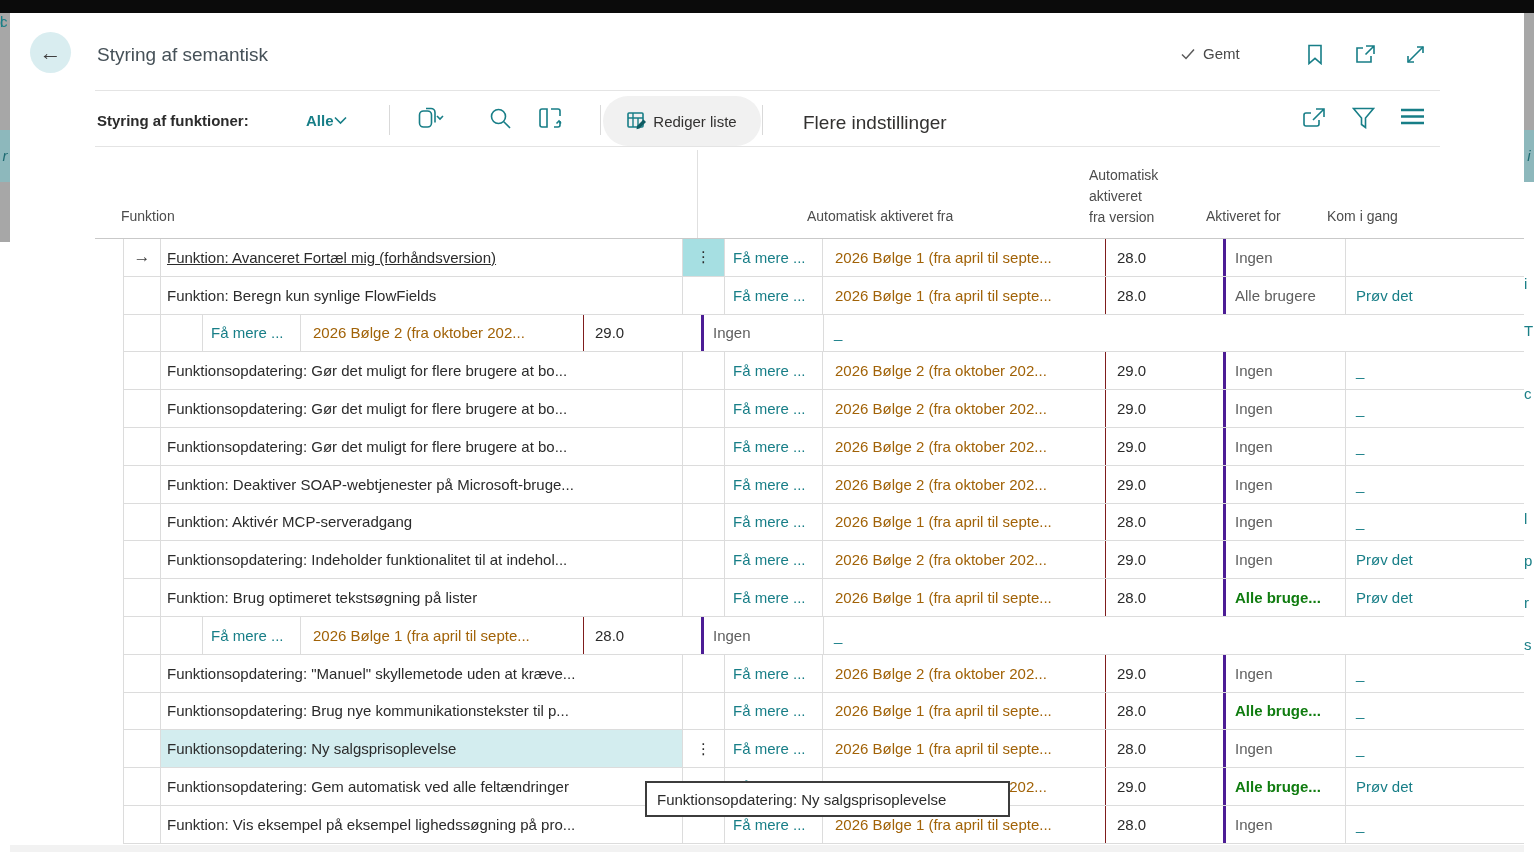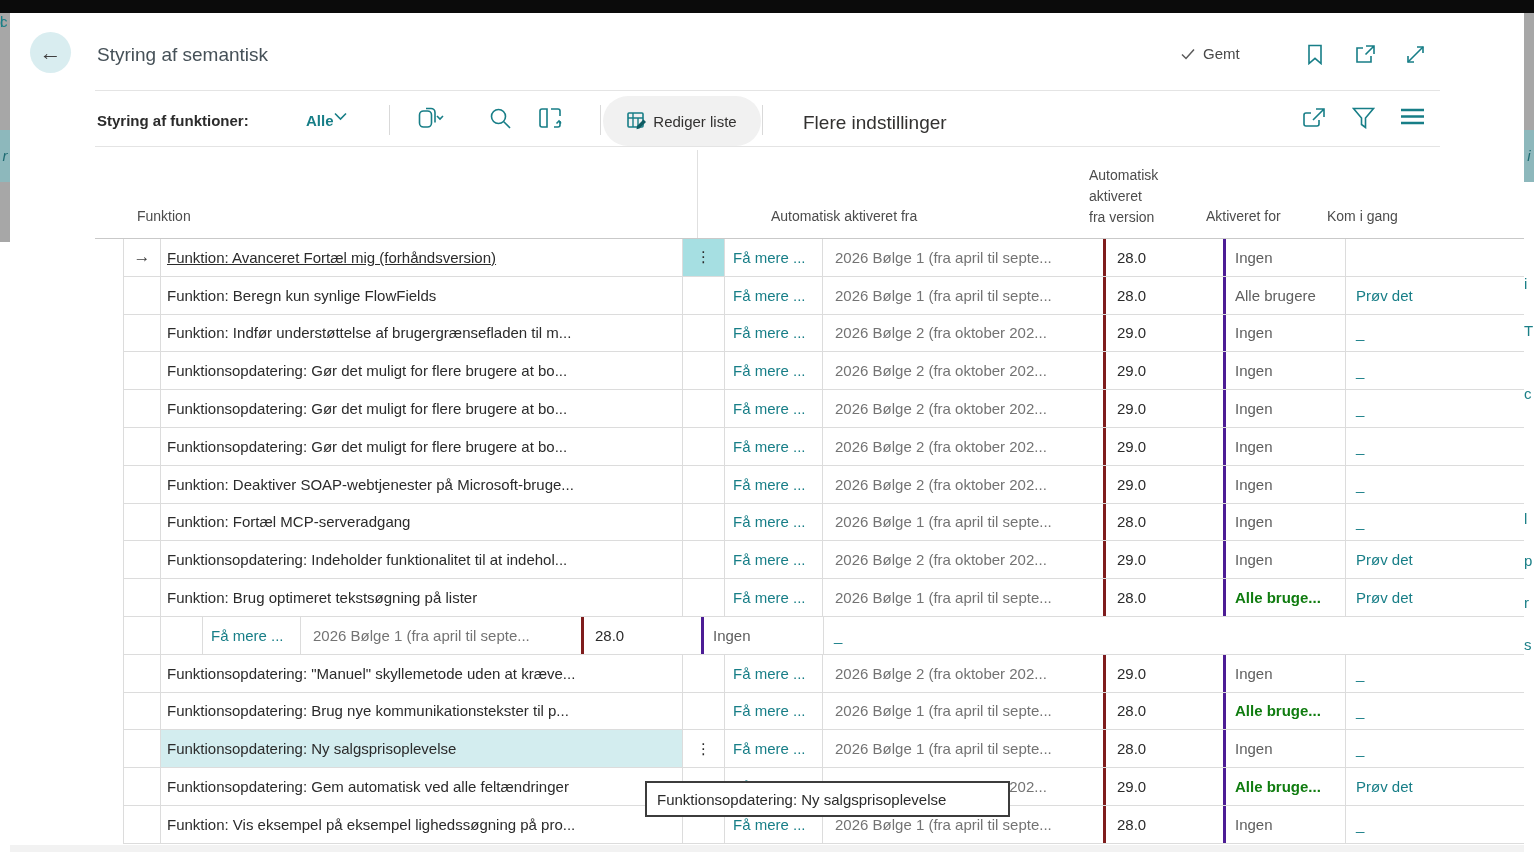--- a/index.html
+++ b/index.html
@@ -41,47 +41,47 @@
   .hdr-icons { position:absolute; top:42px; display:flex; }
   .icon-btn { width:24px; height:24px; display:flex; align-items:center; justify-content:center; cursor:pointer; }
   .hdr-icons .icon-btn { margin-right:26px; }
   svg.teal { stroke:#177E87; fill:none; stroke-width:1.6; }
   .header-divider { position:absolute; left:95px; top:90px; width:1345px; height:1px; background:#e4e4e4; }
 
   
   .toolbar { position:absolute; left:0; top:91px; width:1534px; height:55px; }
   .tb-caption { position:absolute; left:97px; top:21px; font-size:15px; font-weight:700; color:#2b2b2b; }
   .tb-filter { position:absolute; left:306px; top:21px; font-size:15px; font-weight:600; color:#177E87;
-    display:flex; cursor:pointer; }
+    display:flex; align-items:center; cursor:pointer; }
   .vsep { position:absolute; top:14px; width:1px; height:30px; background:#d9d9d9; }
   .tb-icon { position:absolute; top:16px; cursor:pointer; display:flex; align-items:center; }
   .edit-btn { position:absolute; left:603px; top:5px; height:50px; width:158px; background:#f1f1f1;
     display:flex; align-items:center; justify-content:center; gap:6px; font-size:15px; color:#323130; cursor:pointer;border-radius:25px; }
   .more-settings { position:absolute; left:803px; top:21px; font-size:19px; color:#323130; cursor:pointer; }
   .toolbar-divider { position:absolute; left:95px; top:146px; width:1345px; height:1px; background:#e4e4e4; }
 
   
   .thead { position:absolute; left:95px; top:150px; width:1429px; height:88px; font-size:14px; color:#4c4c4c; }
   .th { position:absolute; bottom:14px; }
-  .th.funktion { left:42px; }
-  .th.auto-from { left:676px; }
+  .th.funktion { left:26px; }
+  .th.auto-from { left:712px; }
   .th.auto-ver { left:994px; bottom:10px; line-height:21px; }
   .th.enabled { left:1111px; }
   .th.started { left:1232px; }
   .thead .vline { position:absolute; left:602px; top:0; width:1px; height:88px; background:#e0e0e0; }
   .thead-bottom { position:absolute; left:95px; top:238px; width:1429px; height:1px; background:#c9c9c9; }
 
   .tbody { position:absolute; left:95px; top:239px; width:1429px;margin-left:28px; }
   .row { display:flex; height:37.8px; border-bottom:1px solid #dcdcdc; font-size:15px; }
   .cell { display:flex; align-items:center; overflow:hidden; white-space:nowrap; }
   .cell.ind   { width:38px;  border-left:1px solid #dcdcdc; border-right:1px solid #dcdcdc; justify-content:center; color:#3f3f3f; }
   .cell.name  { width:522px; border-right:1px solid #dcdcdc; padding-left:6px; color:#2b2b2b; }
   .cell.menu  { width:42px;  border-right:1px solid #dcdcdc; justify-content:center; }
   .cell.learn { width:98px;  border-right:1px solid #dcdcdc; padding-left:8px; color:#177E87; cursor:pointer; }
-  .cell.from  { width:283px; border-right:3px solid #7f1d1d; padding-left:12px; color:#737373;text-align:right; }
+  .cell.from  { width:283px; border-right:1px solid #7f1d1d; padding-left:12px; color:#a16207;text-align:right; }
   .cell.ver   { width:120px; border-right:3px solid #4c1d95; padding-left:11px; color:#2b2b2b; }
   .cell.enab  { width:120px; border-right:1px solid #dcdcdc; padding-left:9px; color:#5e5e5e; }
   .cell.start { width:205px; padding-left:10px; color:#177E87; cursor:pointer; }
   .row .dots { display:none; font-size:15px; color:#2b2b2b; letter-spacing:0; cursor:pointer; }
   .row.menu-visible .dots { display:block; }
   .row.current .cell.ind::before { content:"\2192"; font-size:17px; }
   .row.focused .nm { text-decoration:underline; }
   .row.focused .cell.menu { background:#a6dfe2; }
   .row.selected .cell.name { background:#d3edef; }
   .row.green .cell.enab { color:#107C10; font-weight:700; }
@@ -254,23 +254,20 @@
       </div>
     <div class="cell menu"></div>
     <div class="cell learn">Få mere ...</div>
     <div class="cell from">2026 Bølge 1 (fra april til septe...</div>
     <div class="cell ver">28.0</div>
     <div class="cell enab">Alle brugere</div>
     <div class="cell start">Prøv det</div>
   </div>
     <div class="row">
     <div class="cell ind"></div>
-    <div class="cell name">
-        <span class="nm">Funktion: Indfør understøttelse af brugergrænsefladen til m...</span>
-      </div>
     <div class="cell menu"></div>
     <div class="cell learn">Få mere ...</div>
     <div class="cell from">2026 Bølge 2 (fra oktober 202...</div>
     <div class="cell ver">29.0</div>
     <div class="cell enab">Ingen</div>
     <div class="cell start">_</div>
   </div>
     <div class="row">
     <div class="cell ind"></div>
     <div class="cell name">
@@ -315,21 +312,21 @@
     <div class="cell menu"></div>
     <div class="cell learn">Få mere ...</div>
     <div class="cell from">2026 Bølge 2 (fra oktober 202...</div>
     <div class="cell ver">29.0</div>
     <div class="cell enab">Ingen</div>
     <div class="cell start">_</div>
   </div>
     <div class="row">
     <div class="cell ind"></div>
     <div class="cell name">
-        <span class="nm">Funktion: Fortæl MCP-serveradgang</span>
+        <span class="nm">Funktion: Aktivér MCP-serveradgang</span>
       </div>
     <div class="cell menu"></div>
     <div class="cell learn">Få mere ...</div>
     <div class="cell from">2026 Bølge 1 (fra april til septe...</div>
     <div class="cell ver">28.0</div>
     <div class="cell enab">Ingen</div>
     <div class="cell start">_</div>
   </div>
     <div class="row">
     <div class="cell ind"></div>

